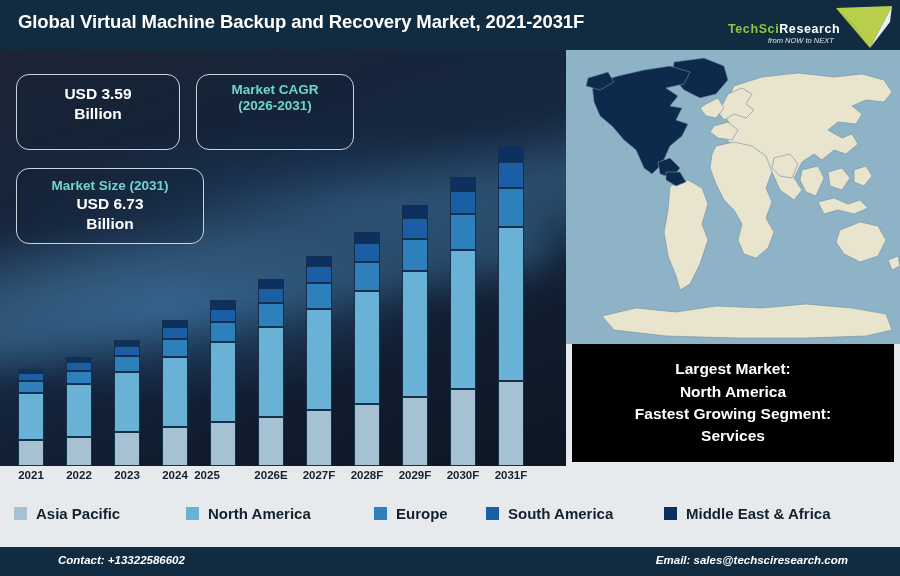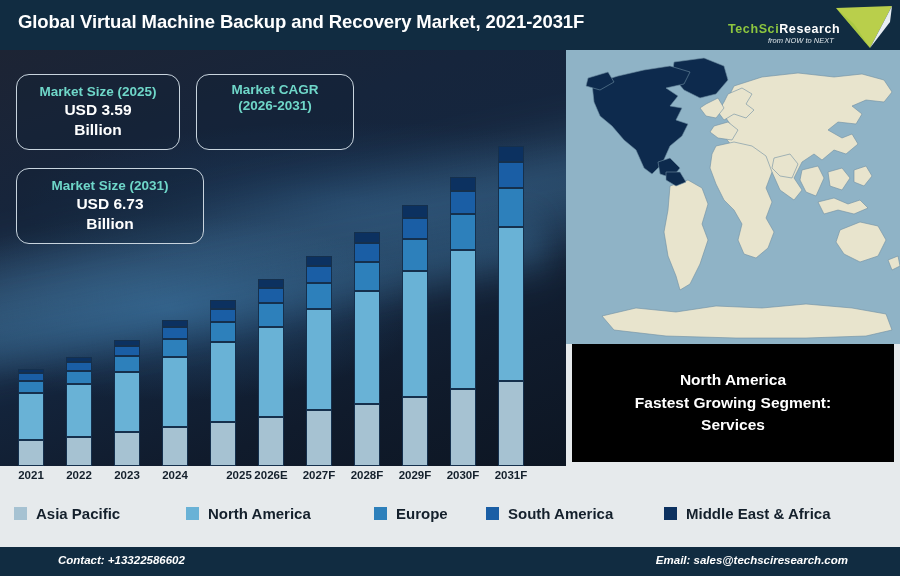--- a/index.html
+++ b/index.html
@@ -157,21 +157,20 @@
       <div class="logo-text"><span class="logo-techsci">TechSci</span><span class="logo-research">Research</span></div>
       <div class="logo-tag">from NOW to NEXT</div>
     </div>
   </div>
 
   <div class="chart-panel">
     <div class="swoosh"></div>
     <div class="swoosh2"></div>
 
     <div class="card" id="card-size-2025">
-      <div class="card-head">Market Size (2025)</div>
       <div class="card-val">USD 3.59</div>
       <div class="card-val">Billion</div>
     </div>
 
     <div class="card" id="card-cagr">
       <div class="card-head">Market CAGR</div>
       <div class="card-head">(2026-2031)</div>
     </div>
 
     <div class="card" id="card-size-2031">
@@ -259,21 +258,21 @@
           <div class="seg s-ap" style="height: 84.9639px;"></div>
         </div>
       </div>
   </div>
 
   <div class="axis" id="x-axis">
       <div class="xtick" style="left: 8px;">2021</div>
       <div class="xtick" style="left: 56px;">2022</div>
       <div class="xtick" style="left: 104px;">2023</div>
       <div class="xtick" style="left: 152px;">2024</div>
-      <div class="xtick" style="left: 216px;">2025</div>
+      <div class="xtick" style="left: 184px;">2025</div>
       <div class="xtick" style="left: 248px;">2026E</div>
       <div class="xtick" style="left: 296px;">2027F</div>
       <div class="xtick" style="left: 344px;">2028F</div>
       <div class="xtick" style="left: 392px;">2029F</div>
       <div class="xtick" style="left: 440px;">2030F</div>
       <div class="xtick" style="left: 488px;">2031F</div>
     </div>
 
   <div class="map-panel">
     <svg viewBox="0 0 334 294" preserveAspectRatio="none">
@@ -306,20 +305,21 @@
 
         <path fill="#0d2a4d" d="M26 34 L52 26 L78 20 L104 16 L124 22 L118 34 L100 38 L112 46 L104 56 L116 58 L110 70 L122 74 L116 86 L104 96 L96 114 L86 124 L78 118 L70 100 L58 90 L46 76 L34 66 L28 52 Z"></path>
         <path fill="#0d2a4d" d="M22 28 L42 22 L48 32 L34 40 L20 36 Z"></path>
         <path fill="#0d2a4d" d="M92 112 L104 108 L114 118 L106 128 L94 124 Z"></path>
         <path fill="#0d2a4d" d="M100 122 L114 122 L120 132 L110 136 L100 130 Z"></path>
       </g>
     </svg>
   </div>
 
   <div class="callout">
+    <div>Largest Market:</div>
     <div>North America</div>
     <div>Fastest Growing Segment:</div>
     <div>Services</div>
   </div>
 
   <div class="legend" id="legend">
       <div class="leg-item" style="position: absolute; left: 14px;">
         <span class="leg-sw" style="background: rgb(166, 194, 210);"></span>
         <span class="leg-lb">Asia Pacific</span>
       </div>

